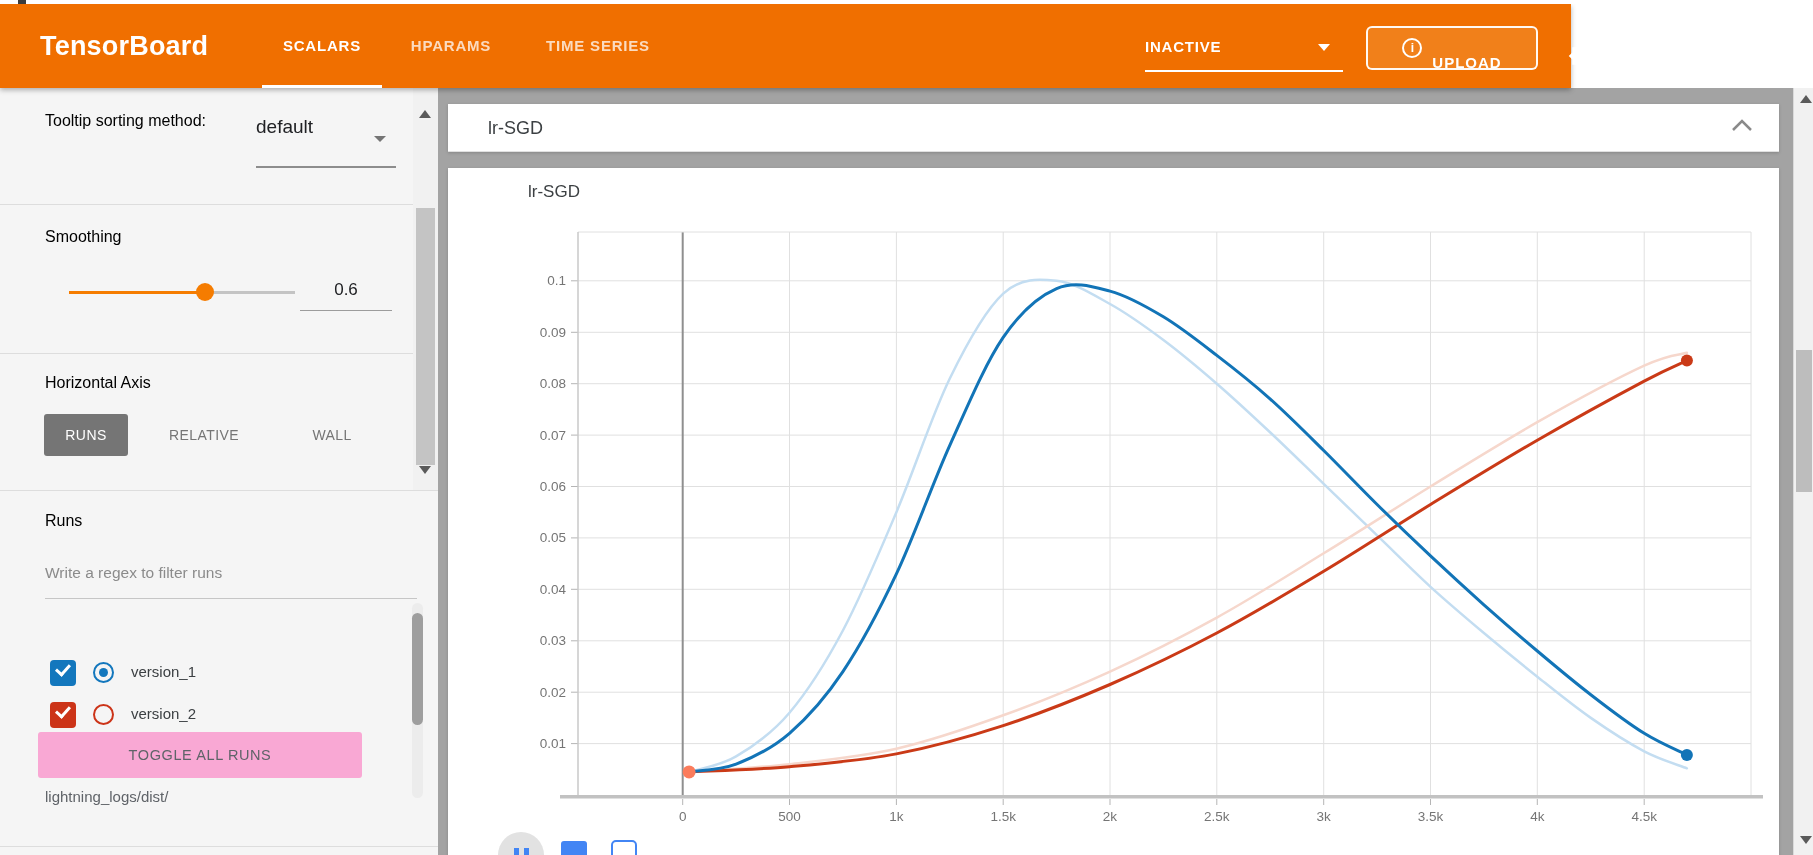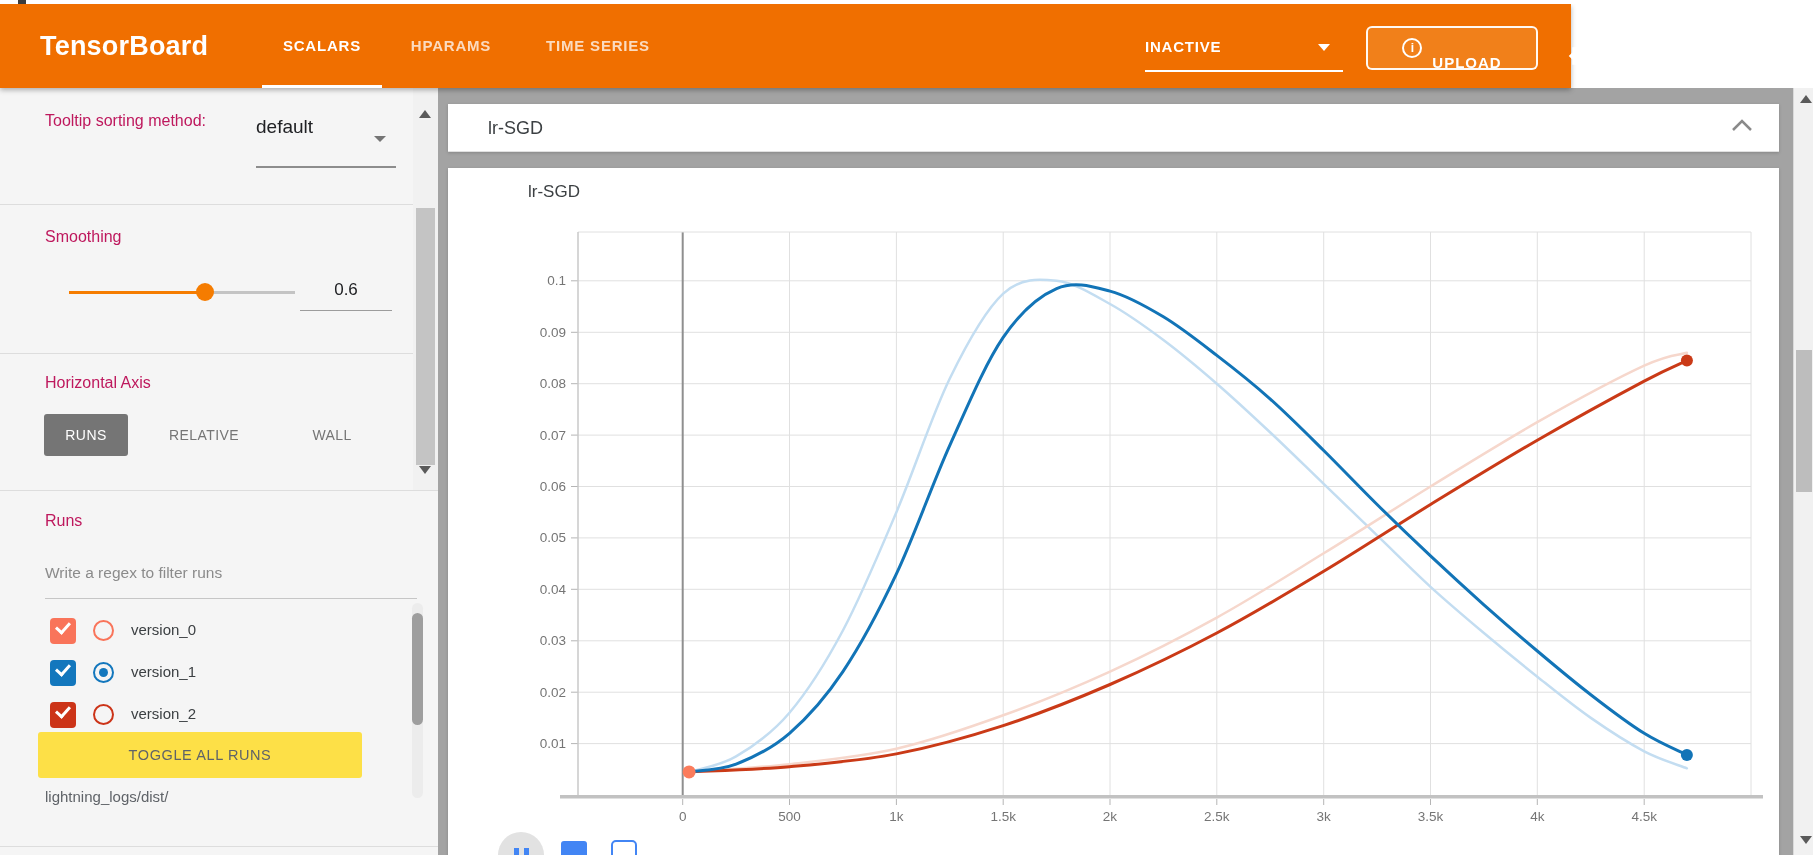--- a/index.html
+++ b/index.html
@@ -41,21 +41,21 @@
   .hdr-icon { top:38px; width:28px; height:28px; cursor:pointer; display:flex;
               align-items:center; justify-content:center; }
   #icon-brightness { left:1567px; } #icon-refresh { left:1627px; }
   #icon-settings { left:1687px; }  #icon-help { left:1747px; }
   #help-circ { width:23px; height:23px; border:2.5px solid #fff; border-radius:50%;
                color:#fff; font-size:15px; font-weight:bold; text-align:center; line-height:19px; }
 
   
   #sidebar { left:0; top:88px; width:438px; height:767px; background:#f5f5f5; z-index:2; }
   .divider { position:absolute; left:0; width:438px; height:1px; background:#ddd; }
-  .side-label { position:absolute; color:#be185d; font-size:16px; }
+  .side-label { position:absolute; color:#000000; font-size:16px; }
   #tooltip-label { left:45px; top:20px; width:180px; line-height:25px; }
   #tooltip-select { left:256px; top:24px; width:140px; height:56px; cursor:pointer; }
   #tooltip-value { position:absolute; left:0; top:4px; font-size:19px; color:#202124; }
   #tooltip-underline { position:absolute; left:0; top:54px; width:140px; height:1.5px; background:#8d8d8d; }
   #tooltip-arrow { position:absolute; left:118px; top:24px; width:0; height:0;
                    border-left:6px solid transparent; border-right:6px solid transparent;
                    border-top:6px solid #757575; }
   #smoothing-label { left:45px; top:140px; }
   #slider { left:69px; top:194px; width:226px; height:20px; cursor:pointer; }
   #slider-track { position:absolute; left:0; top:9px; width:100%; height:2.5px; background:#c4c4c4; }
@@ -87,21 +87,21 @@
   .cb { position:absolute; left:50px; top:8px; width:26px; height:26px; border-radius:4px; }
   .cb::after { content:""; position:absolute; left:6px; top:4px; width:11px; height:6px;
                border-left:3px solid #fff; border-bottom:3px solid #fff; transform:rotate(-48deg); }
   .radio { position:absolute; left:93px; top:10px; width:21px; height:21px; border-radius:50%;
            border:2.5px solid; }
   .radio.sel::after { content:""; position:absolute; left:3.5px; top:3.5px; width:9px; height:9px;
                       border-radius:50%; background:currentColor; }
   .run-name { position:absolute; left:131px; top:11px; font-size:15px; color:#3c4043; }
   #runs-scroll-track { left:412px; top:515px; width:11px; height:195px; background:#ececec; border-radius:5.5px; }
   #runs-scroll-thumb { left:412px; top:525px; width:11px; height:112px; background:#9e9e9e; border-radius:5.5px; }
-  #toggle-all { left:38px; top:644px; width:324px; height:46px; background:#fde047; border-radius:3px;
+  #toggle-all { left:38px; top:644px; width:324px; height:46px; background:#f9a8d4; border-radius:3px;
                 font-size:14.5px; color:#5f6368; letter-spacing:.6px; text-align:center;
                 line-height:46px; cursor:pointer; }
   #logdir { left:45px; top:700px; font-size:15px; color:#5f6368; }
 
   
   #main { left:438px; top:88px; width:1375px; height:767px; background:#a3a3a3; z-index:1; }
   .card { position:absolute; background:#fff; box-shadow:0 1px 3px rgba(0,0,0,.18); }
   #section-card { left:10px; top:16px; width:1331px; height:48px; border-bottom:1px solid #e0e0e0; }
   #section-title { position:absolute; left:40px; top:0; line-height:48px; font-size:18px; color:#3c4043; }
   #section-collapse { position:absolute; left:1283px; top:14px; width:24px; height:20px; cursor:pointer; }
@@ -203,25 +203,20 @@
     <span class="sb-arrow-dn" style="top:378px"></span>
   </div>
   <div class="divider" style="top:402px"></div>
 
   <div class="side-label" id="runs-label">Runs</div>
   <div class="abs" id="runs-filter">
     <span id="runs-filter-text">Write a regex to filter runs</span>
     <span id="runs-filter-underline"></span>
   </div>
 
-  <div class="run-row" id="run-0">
-    <span class="cb" style="background: rgb(249, 116, 90);"></span>
-    <span class="radio" style="border-color: rgb(249, 116, 90); color: rgb(249, 116, 90);"></span>
-    <span class="run-name">version_0</span>
-  </div>
   <div class="run-row" id="run-1">
     <span class="cb" style="background: rgb(19, 119, 189);"></span>
     <span class="radio sel" style="border-color: rgb(19, 119, 189); color: rgb(19, 119, 189);"></span>
     <span class="run-name">version_1</span>
   </div>
   <div class="run-row" id="run-2">
     <span class="cb" style="background: rgb(204, 52, 24);"></span>
     <span class="radio" style="border-color: rgb(204, 52, 24); color: rgb(204, 52, 24);"></span>
     <span class="run-name">version_2</span>
   </div>

